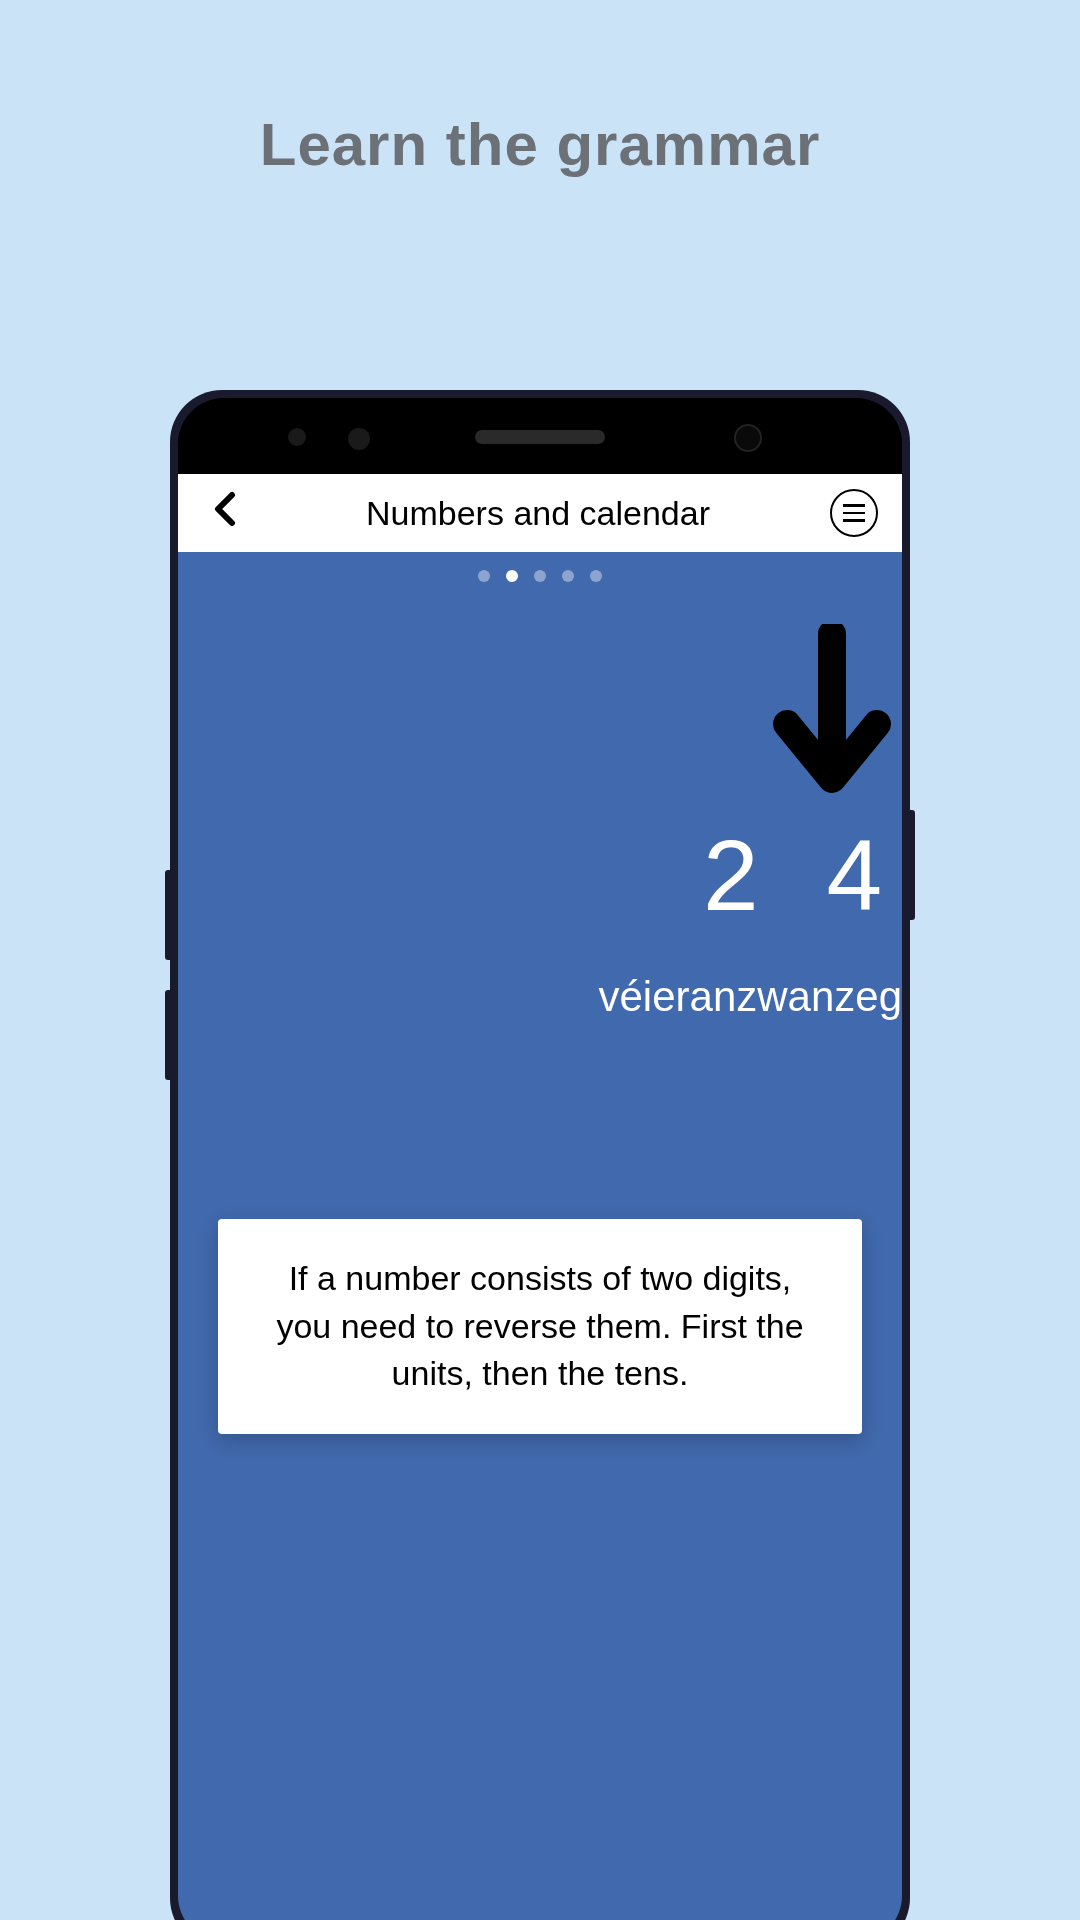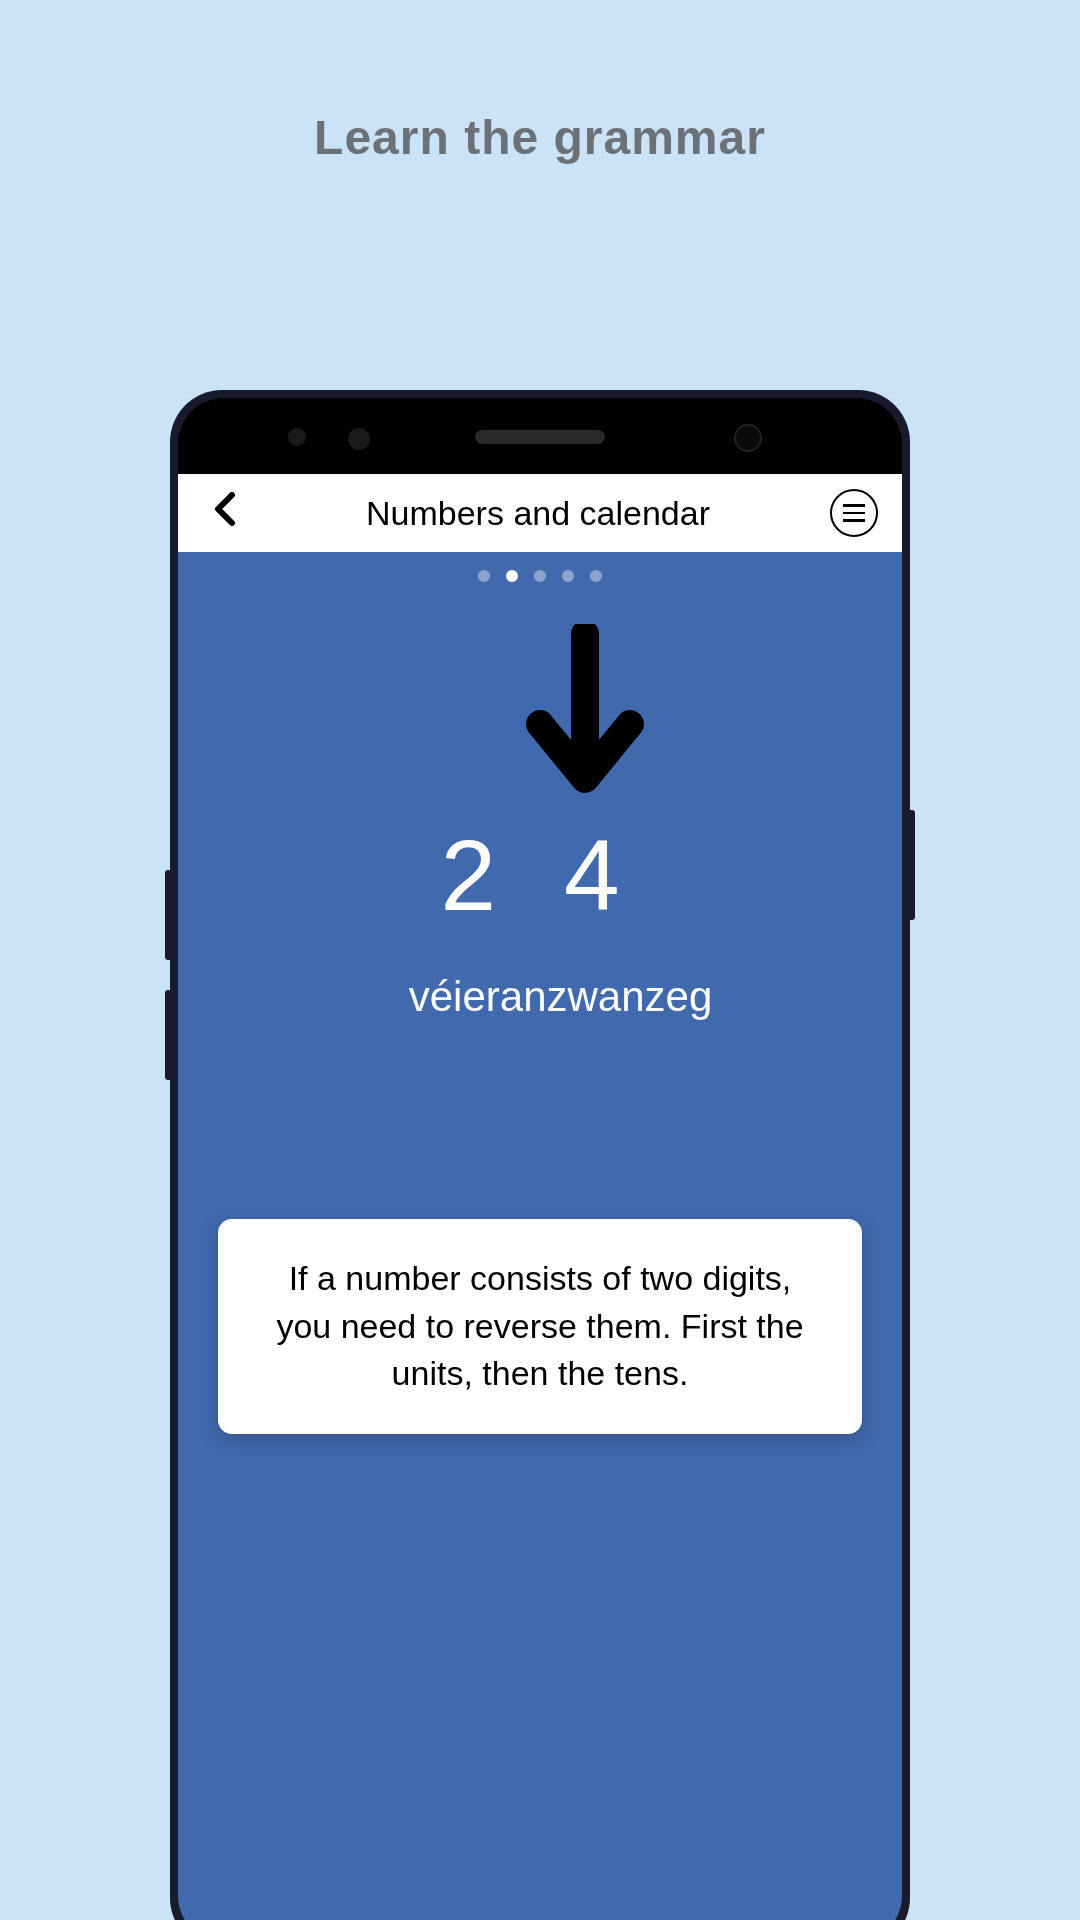--- a/index.html
+++ b/index.html
@@ -12,21 +12,21 @@
       width: 1080px;
       height: 1920px;
       background: #cae3f7;
       font-family: -apple-system, BlinkMacSystemFont, 'Segoe UI', sans-serif;
       overflow: hidden;
       position: relative;
     }
 
     .promo-heading {
       text-align: center;
-      font-size: 48px;
+      font-size: 60px;
       font-weight: 600;
       color: #6c7177;
       margin-top: 110px;
       letter-spacing: 1px;
     }
 
     .phone-frame {
       position: absolute;
       top: 390px;
       left: 50%;
@@ -166,21 +166,21 @@
       border-radius: 50%;
       background: rgba(255, 255, 255, 0.4);
     }
 
     .dot.active {
       background: #ffffff;
     }
 
     .content-area {
       padding-top: 42px;
-      text-align: center;
+      text-align: right;
       color: #fff;
     }
 
     .arrow-down {
       display: inline-block;
       margin-bottom: 30px;
       margin-left: 90px;
     }
 
     .number-display {
@@ -198,21 +198,21 @@
       margin-top: 40px;
       padding-left: 41px;
     }
 
     .explanation-card {
       position: absolute;
       top: 745px;
       left: 40px;
       right: 40px;
       background: #fff;
-      border-radius: 14px;
+      border-radius: 4px;
       padding: 36px 40px;
       box-shadow: 0 6px 20px rgba(0, 0, 0, 0.2);
     }
 
     .explanation-text {
       font-size: 34px;
       color: #000;
       text-align: center;
       line-height: 1.4;
       font-weight: 500;

